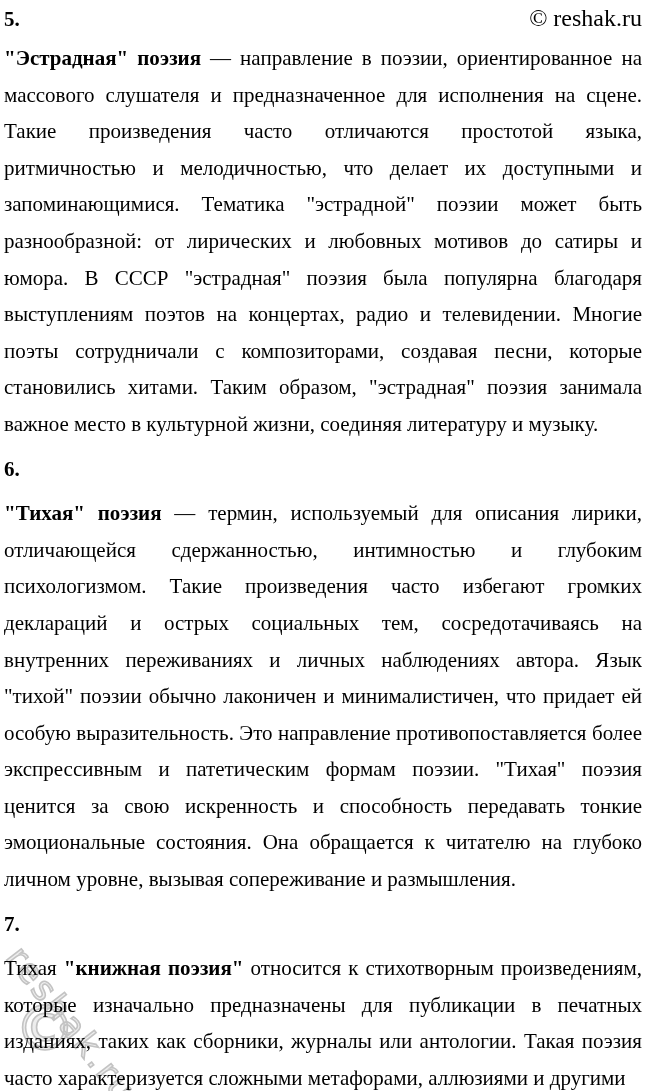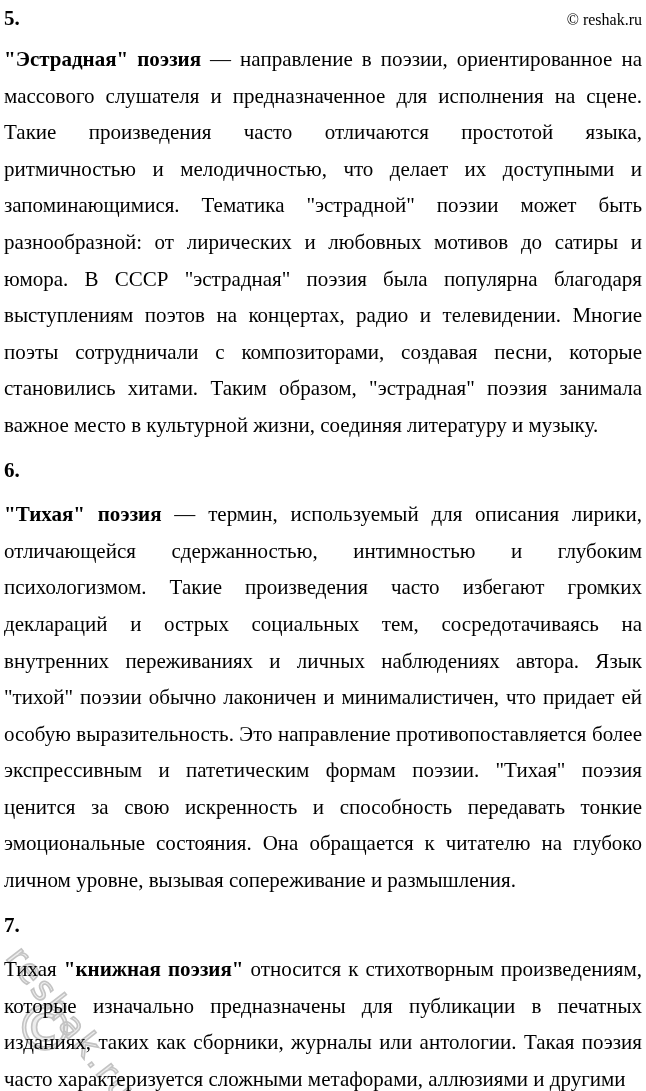--- a/index.html
+++ b/index.html
@@ -24,21 +24,21 @@
     display: flex;
     justify-content: space-between;
     align-items: baseline;
     font-size: 21px;
     line-height: 26px;
   }
   .section-number-top {
     font-weight: bold;
   }
   .copyright {
-    font-size: 16px;
+    font-size: 24px;
   }
   .section-number {
     font-weight: bold;
     font-size: 21px;
     line-height: 36.6px;
     margin: 8px 0 0 0;
   }
   .para {
     margin: 8px 0 0 0;
     font-size: 21px;

